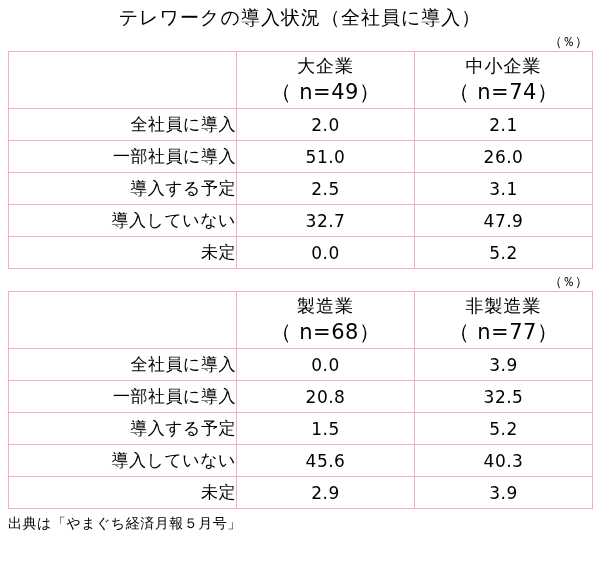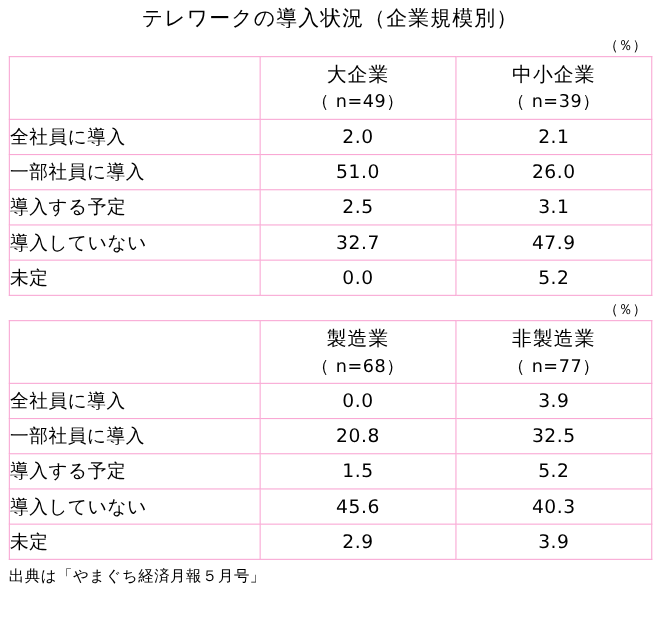--- a/index.html
+++ b/index.html
@@ -61,29 +61,29 @@
     padding: 2px 0;
   }
   .hdr-cell .l1 {
     display: block;
     font-size: 18px;
     letter-spacing: 1px;
     line-height: 1.35;
   }
   .hdr-cell .l2 {
     display: block;
-    font-size: 16px;
+    font-size: 21px;
     letter-spacing: 0.5px;
     line-height: 1.35;
   }
   .hdr-blank {
     background: #ffffff;
   }
   .row-label {
-    text-align: left;
+    text-align: right;
     padding-left: 4px;
     height: 31px;
     font-size: 17px;
     letter-spacing: 0.5px;
     white-space: nowrap;
   }
   .row-val {
     text-align: center;
     padding-right: 8px;
     height: 31px;
@@ -98,38 +98,38 @@
     letter-spacing: 0.5px;
   }
   .spacer { height: 6px; }
 </style>
 </head>
 <body>
 
 <div class="page">
 
   <div class="block">
-    <div class="title">テレワークの導入状況（企業規模別）</div>
+    <div class="title">テレワークの導入状況（全社員に導入）</div>
     <div class="unit">（％）</div>
     <table class="data">
       <colgroup>
         <col class="col-label">
           <col class="col-val">
           <col class="col-val">
       </colgroup>
       <tbody>
         <tr>
           <th class="hdr-cell hdr-blank"></th>
           <th class="hdr-cell">
             <span class="l1">大企業</span>
             <span class="l2">（ n=49）</span>
           </th>
           <th class="hdr-cell">
             <span class="l1">中小企業</span>
-            <span class="l2">（ n=39）</span>
+            <span class="l2">（ n=74）</span>
           </th>
         </tr>
         <tr>
           <td class="row-label">全社員に導入</td>
           <td class="row-val">2.0</td>
           <td class="row-val">2.1</td>
         </tr>
         <tr>
           <td class="row-label">一部社員に導入</td>
           <td class="row-val">51.0</td>

